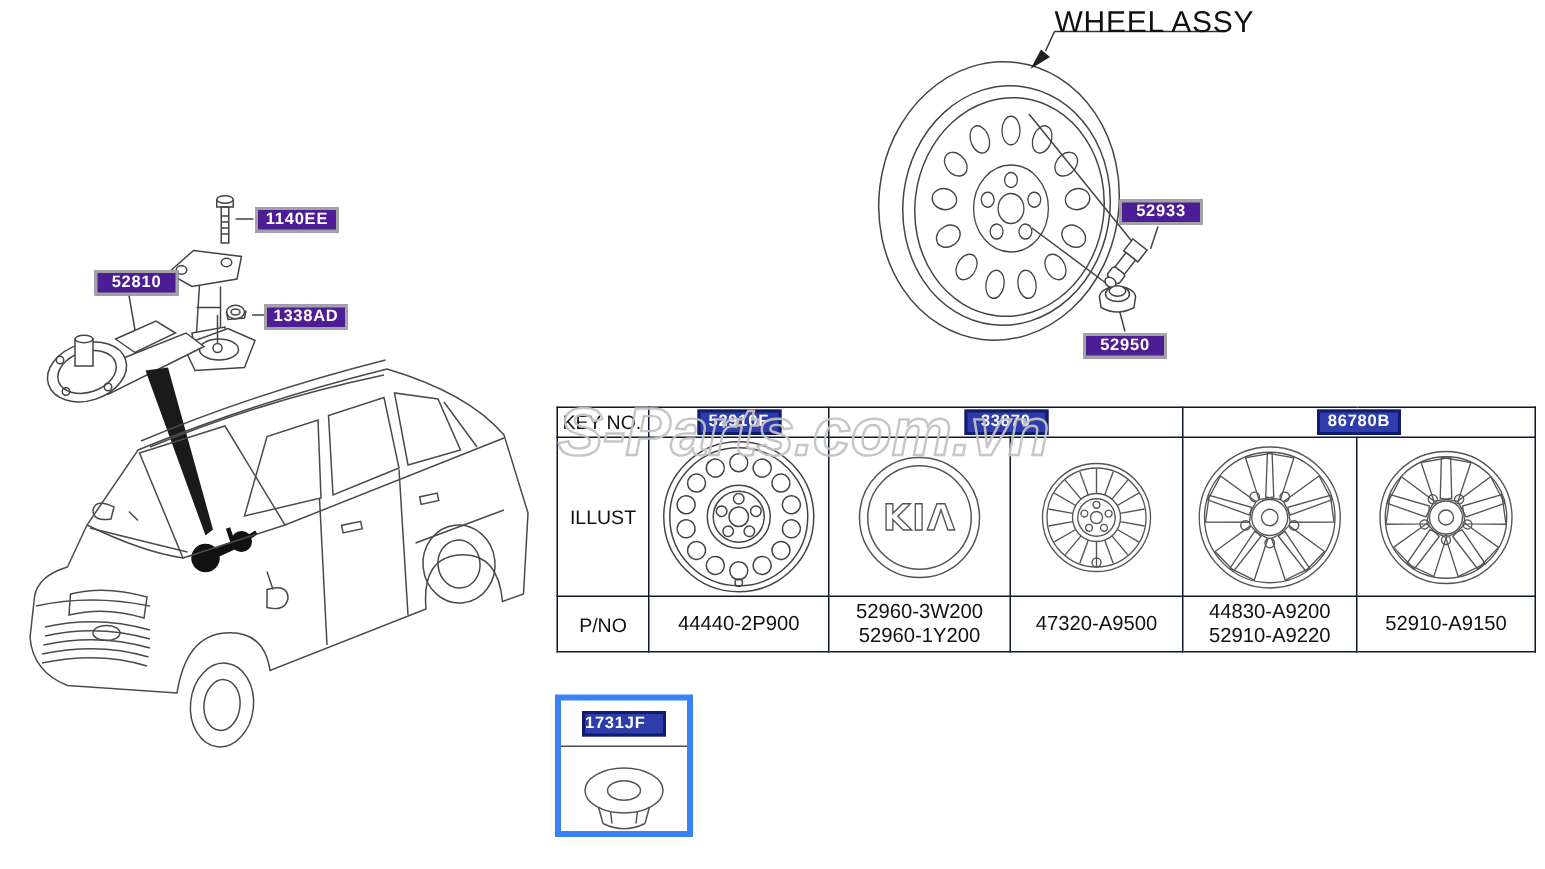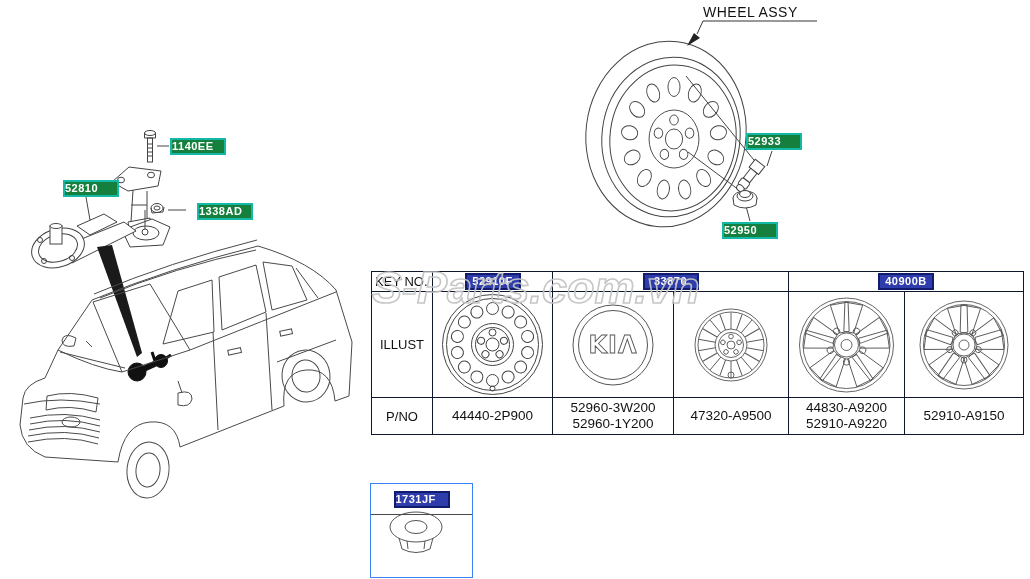--- a/index.html
+++ b/index.html
@@ -1,36 +1,36 @@
 <!DOCTYPE html>
 <html><head>
 <meta charset="utf-8">
 <style>
   html,body{margin:0;padding:0;background:#fff;}
   #canvas{position:relative;width:1030px;height:579px;background:#fff;overflow:hidden;
           font-family:"Liberation Sans",sans-serif;}
   #lineart{position:absolute;left:0;top:0;z-index:1;}
-  .plabel{position:absolute;z-index:10;background:#15803d;border:2px solid #14b8a6;
+  .plabel{position:absolute;z-index:10;background:#4c1d95;border:2px solid #a3a3a3;
           color:#fff;font:bold 11px "Liberation Sans",sans-serif;letter-spacing:.5px;
-          width:52px;height:13px;line-height:13px;cursor:pointer;}
+          width:52px;height:13px;line-height:13px;text-align:center;cursor:pointer;}
   .plabel-inline{display:inline-block;background:#2f3cab;border:2px solid #121c6e;
           color:#fff;font:bold 11px "Liberation Sans",sans-serif;letter-spacing:.5px;
           width:52px;height:13px;line-height:13px;cursor:pointer;vertical-align:middle;}
   #wheel-assy-label{position:absolute;left:703px;top:4px;z-index:10;
-          font-size:14px;color:#111;letter-spacing:.5px;}
+          font-size:20px;color:#111;letter-spacing:.5px;}
   #parts-table{position:absolute;left:371px;top:271px;z-index:5;border-collapse:collapse;
           table-layout:fixed;}
   #parts-table td{border:1px solid #0f172a;padding:0;text-align:center;vertical-align:middle;
           font-size:14px;color:#111;background:transparent;}
   #parts-table td.rowhdr{font-size:13px;}
   #parts-table td.keyno{text-align:left;padding-left:3px;}
   #parts-table td.pno{font-size:13.5px;line-height:1.18;}
   #parts-table td.illus{line-height:0;font-weight:bold;}
-  #mini-table{position:absolute;left:370px;top:483px;z-index:5;width:103px;height:95px;
-          border:1px solid #3b82f6;box-sizing:border-box;}
+  #mini-table{position:absolute;left:370px;top:463px;z-index:5;width:92px;height:95px;
+          border:4px solid #3b82f6;box-sizing:border-box;}
   #mini-hdr{height:30px;border-bottom:1px solid #4a4a4a;display:flex;align-items:center;justify-content:center;}
   #mini-body{height:63px;}
   #watermark{position:absolute;left:372px;top:262px;z-index:30;pointer-events:none;
           font:bold italic 45px "Liberation Sans",sans-serif;letter-spacing:0;
           color:transparent;-webkit-text-stroke:1.6px #c3c3c3;opacity:.95;}
   svg{display:block;}
 </style>
 </head>
 <body>
 
@@ -203,21 +203,21 @@
 
     <g stroke="#555" fill="none" stroke-width="1">
       <ellipse cx="416" cy="527" rx="26" ry="15"></ellipse>
       <ellipse cx="416" cy="527" rx="11" ry="6.5"></ellipse>
       <path d="M399,538 l3,11 M433,538 l-3,11 M402,549 q14,7 28,0 M407,541 l1,8 M425,541 l-1,8"></path>
     </g>
   </svg>
 
   <div class="plabel" style="left:170px;top:138px">1140EE</div>
   <div class="plabel" style="left:63px;top:180px">52810</div>
-  <div class="plabel" style="left:197px;top:203px">1338AD</div>
+  <div class="plabel" style="left:176px;top:203px">1338AD</div>
   <div class="plabel" style="left:746px;top:133px">52933</div>
   <div class="plabel" style="left:722px;top:222px">52950</div>
 
   <div id="wheel-assy-label">WHEEL ASSY</div>
 
   <table id="parts-table">
     <colgroup>
       <col style="width:61px">
         <col style="width:119px">
         <col style="width:120px">
@@ -228,21 +228,21 @@
     <tbody>
         <tr style="height:20px">
       <td class="rowhdr keyno">KEY NO.</td>
       <td>
         <span class="plabel-inline">52910F</span>
       </td>
       <td colspan="2">
         <span class="plabel-inline">33870</span>
       </td>
       <td colspan="2">
-        <span class="plabel-inline">40900B</span>
+        <span class="plabel-inline">86780B</span>
       </td>
     </tr>
     <tr style="height:105px">
       <td class="rowhdr">ILLUST</td>
       <td class="illus">
         <svg width="119" height="105" viewBox="0 0 119 105">
           <g stroke="#444" fill="none" stroke-width="1">
             <circle cx="59.5" cy="52.5" r="50"></circle>
                 <circle cx="59.5" cy="52.5" r="46"></circle>
             <g transform="translate(59.5,52.5)">

